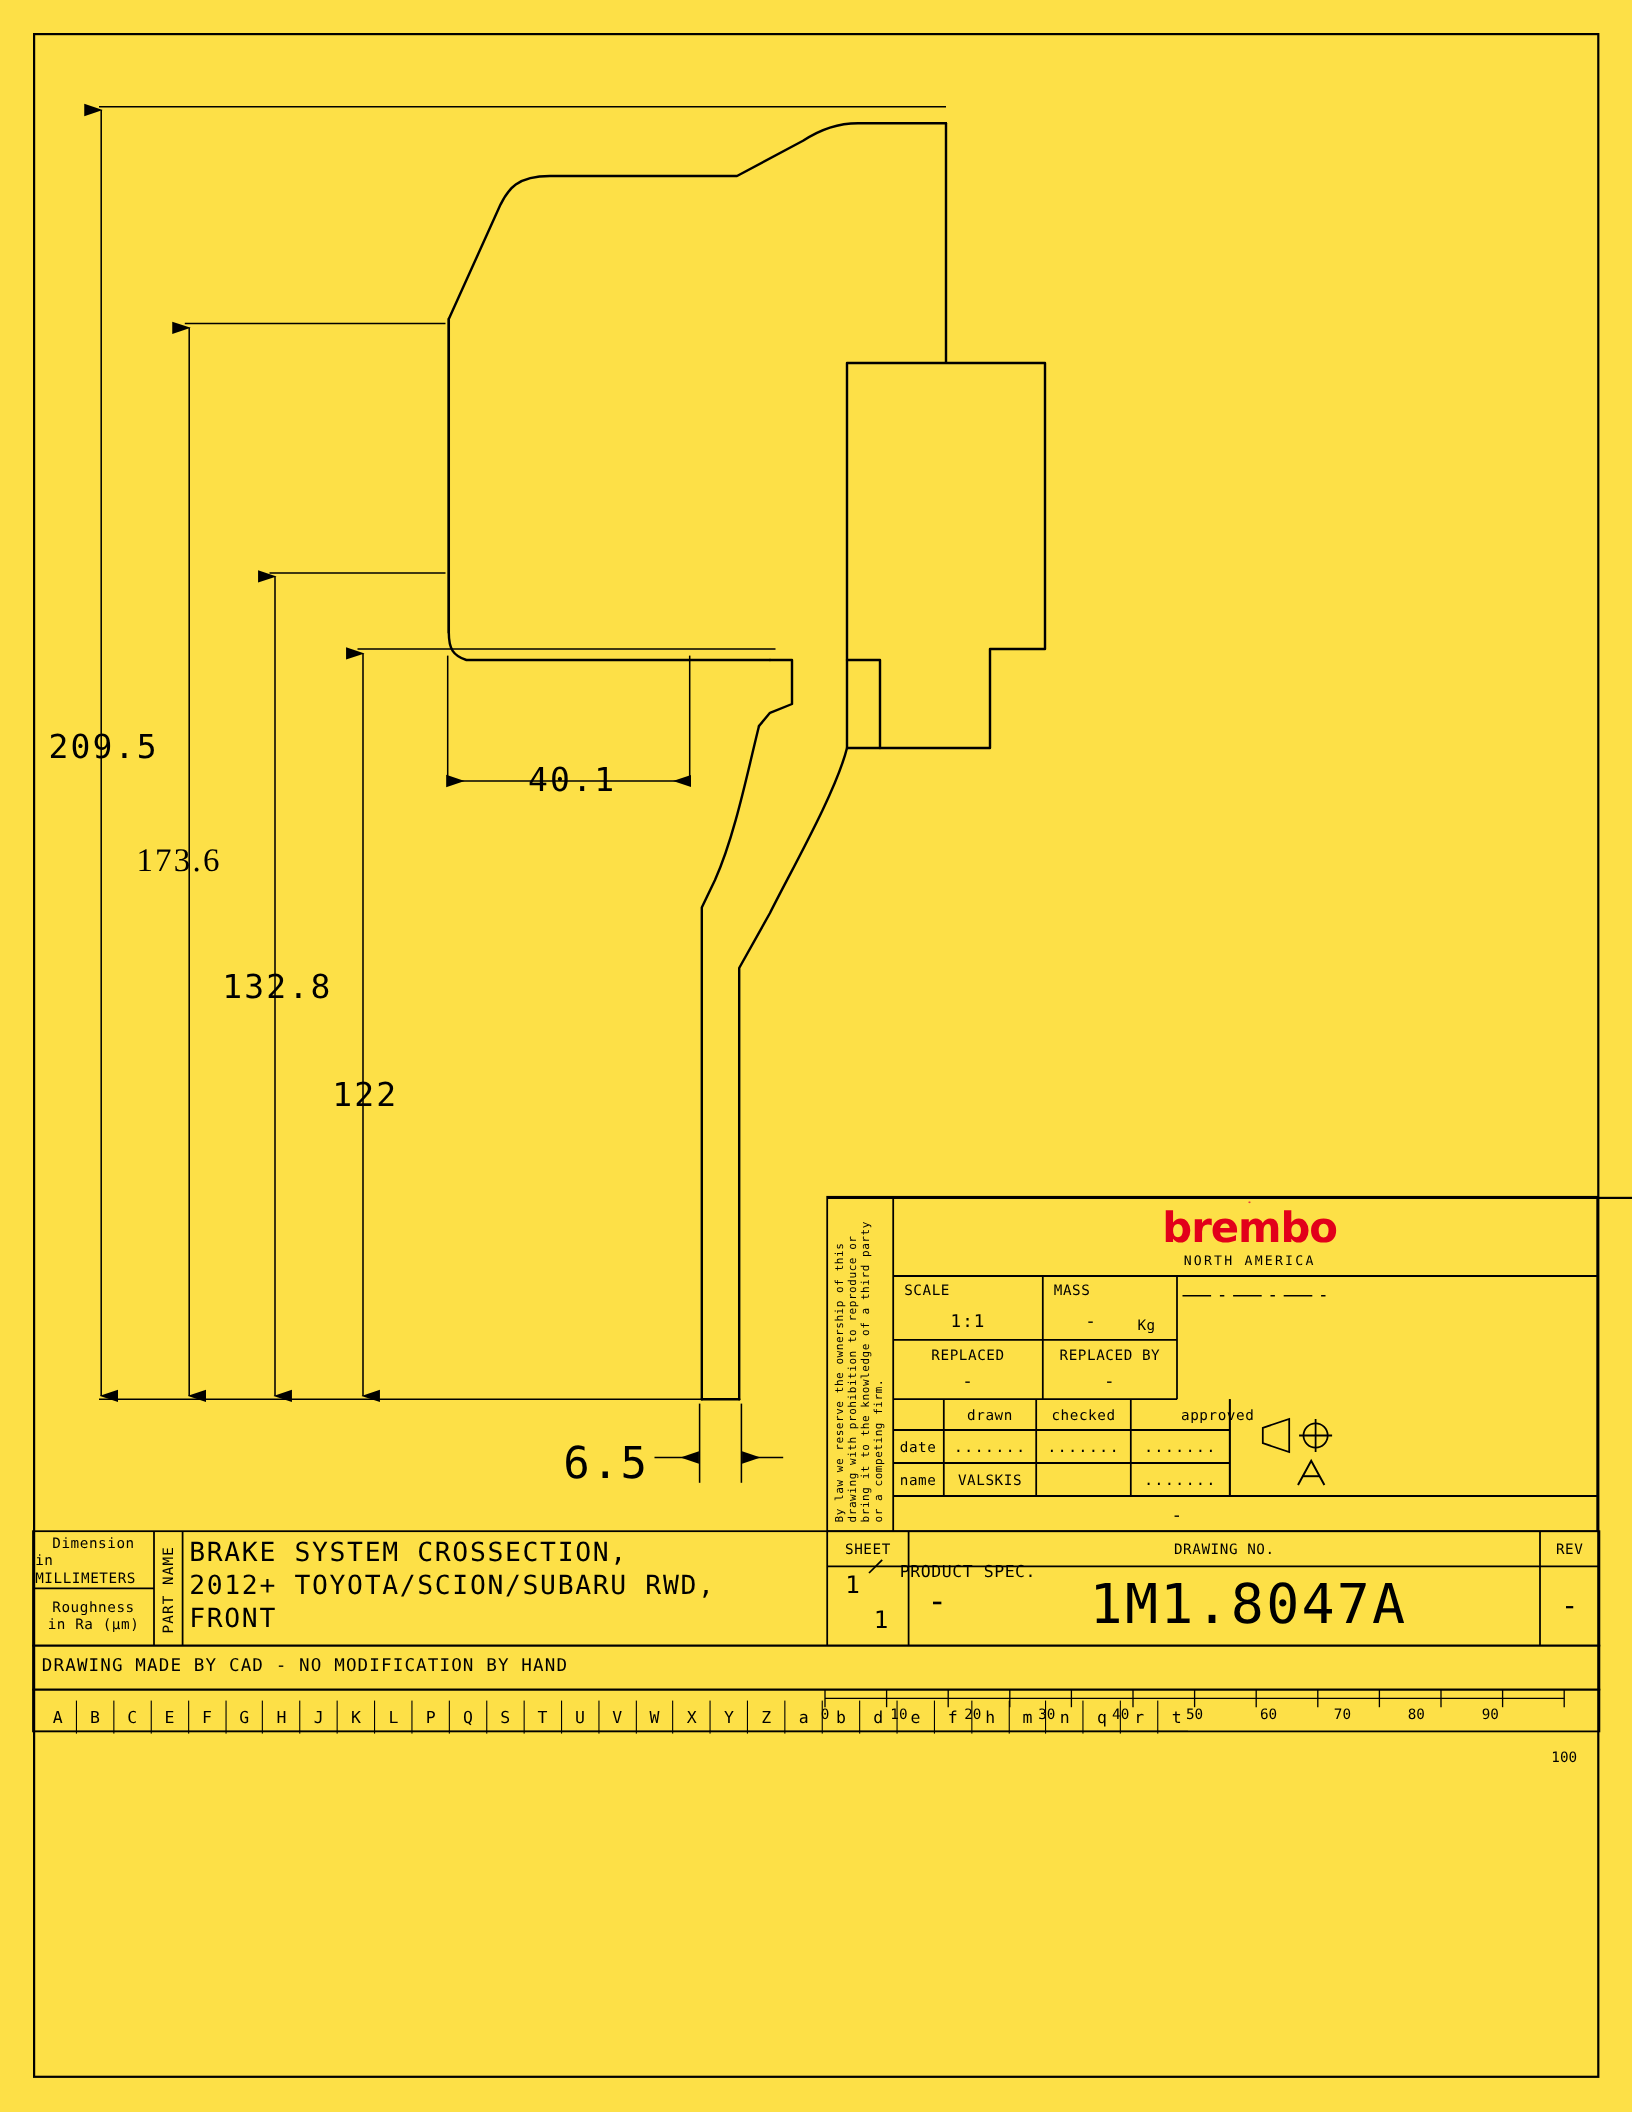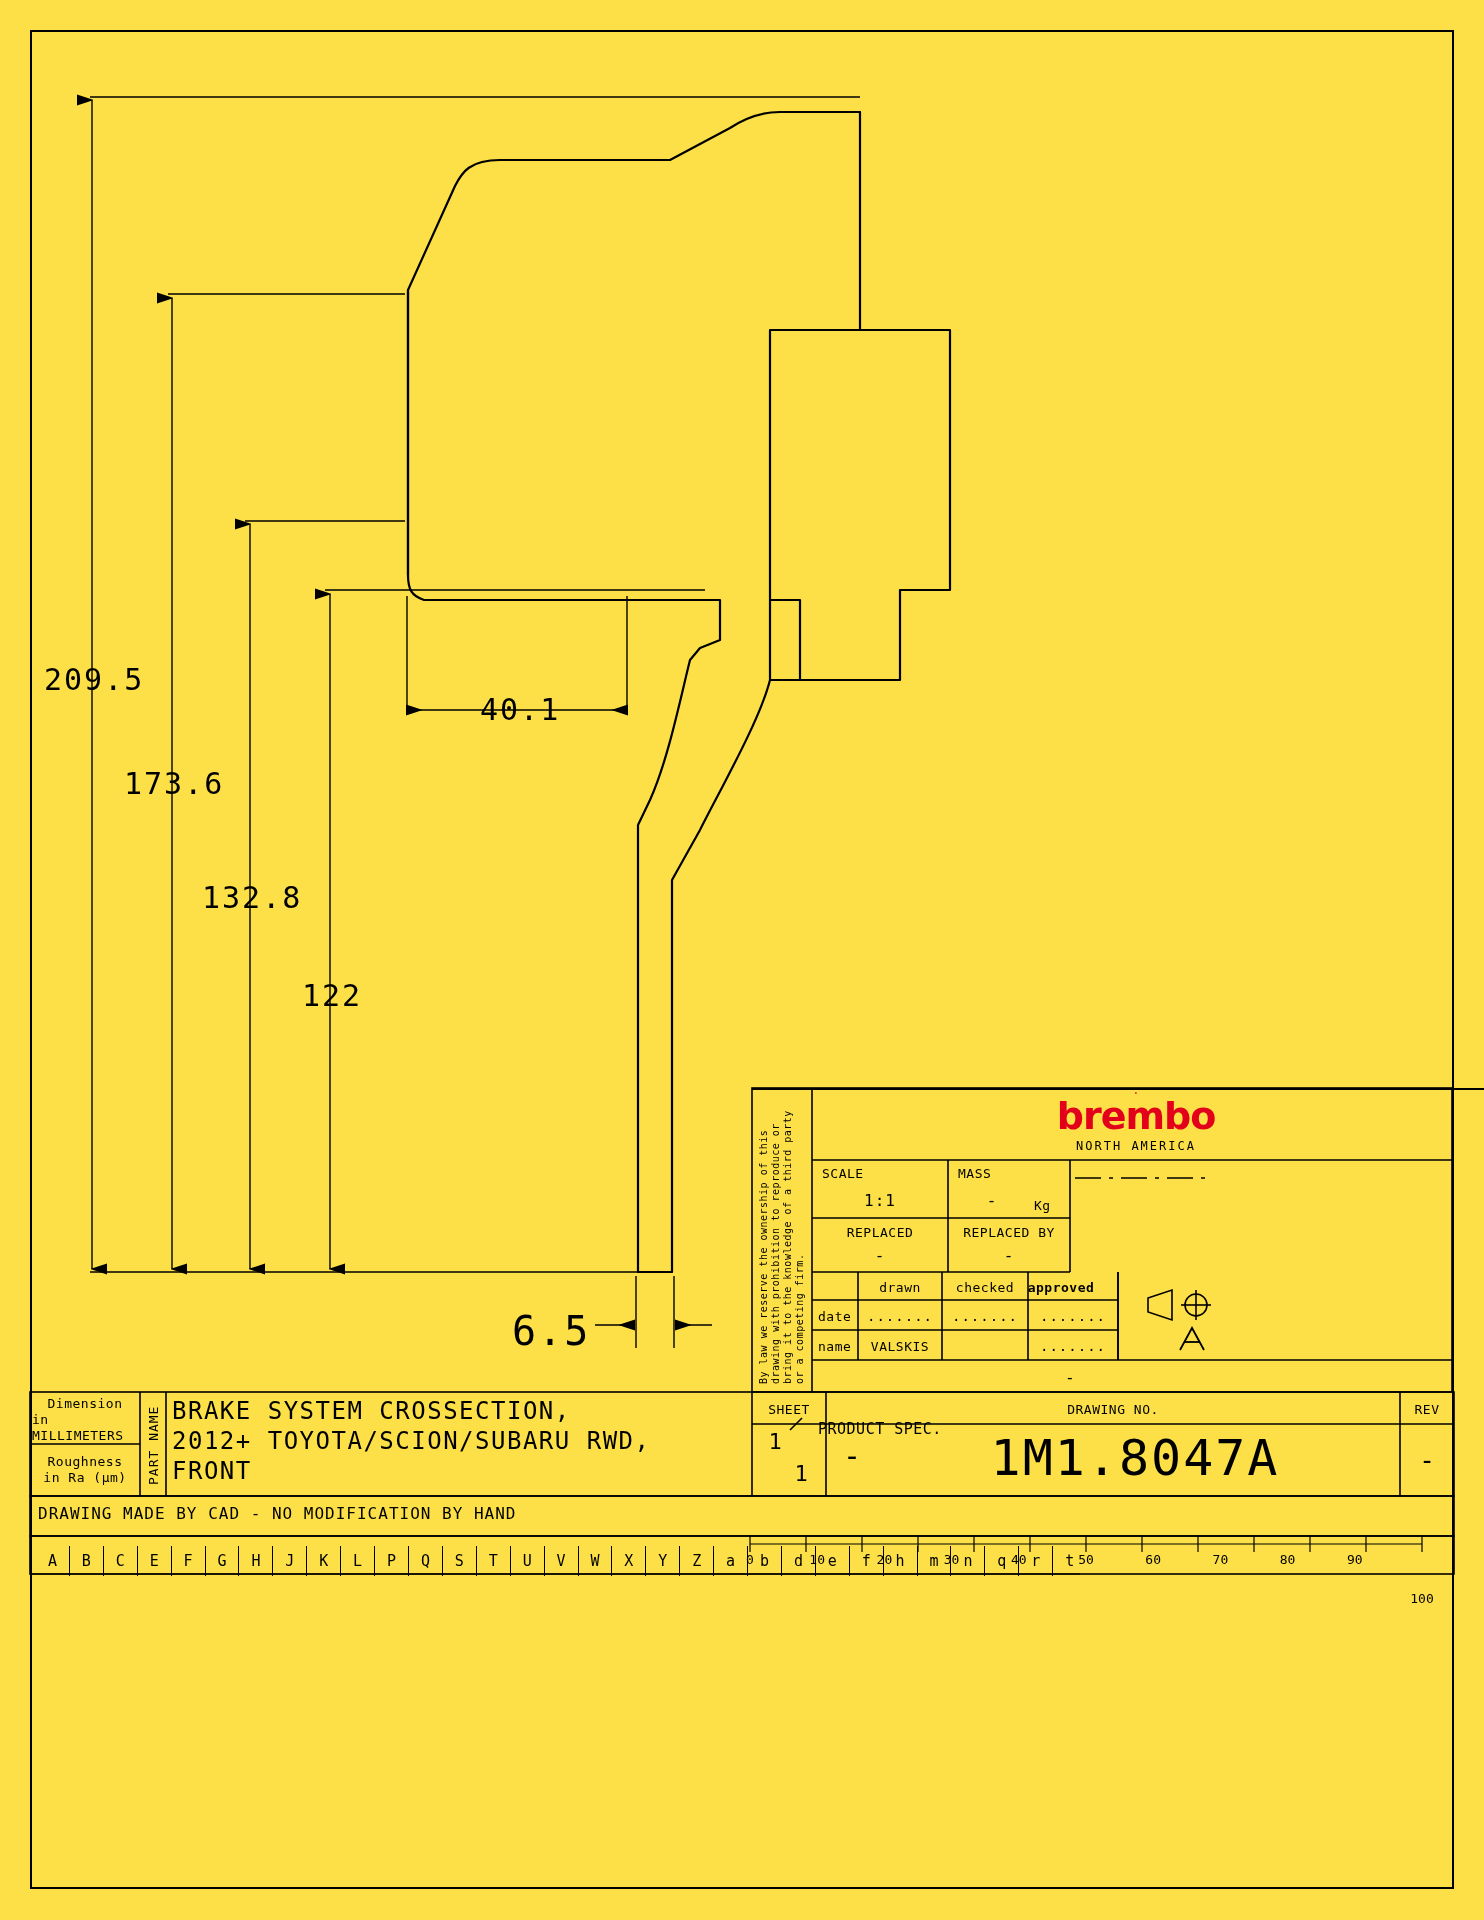--- a/index.html
+++ b/index.html
@@ -209,21 +209,21 @@
       <line x1="636" y1="1276" x2="636" y2="1348"></line>
       <line x1="674" y1="1276" x2="674" y2="1348"></line>
 
       <g stroke-dasharray="26 8 4 8">
         <line x1="1075" y1="1178" x2="1205" y2="1178"></line>
       </g>
     </g>
   </svg>
 
   <div class="dimtext" style="left:44px; top:662px; font-size:30px;">209.5</div>
-  <div class="dimtext" style="left:124px; top:766px; font-size:30px;">173.6</div>
+  <div class="dimtext" style="left:124px; top:766px; font-size:30px;font-family:Liberation Serif, serif;">173.6</div>
   <div class="dimtext" style="left:202px; top:880px; font-size:30px;">132.8</div>
   <div class="dimtext" style="left:302px; top:978px; font-size:30px;">122</div>
   <div class="dimtext" style="left:480px; top:692px; font-size:30px;">40.1</div>
   <div class="dimtext" style="left:512px; top:1308px; font-size:40px;">6.5</div>
 
   <div class="tb" style="left:752px; top:1088px; width:1164px; height:0;"></div>
 
   <svg class="drawing" viewBox="0 0 1484 1920">
     <g stroke="#000" stroke-width="1.6" fill="none">
 
@@ -319,21 +319,21 @@
   <div class="tb-cell left-txt lbl-sm" style="left:1034px; top:1196px; width:40px; height:18px;">Kg</div>
 
   <div class="tb-cell center-txt lbl-sm" style="left:818px; top:1222px; width:124px; height:20px;">REPLACED</div>
   <div class="tb-cell center-txt val-md" style="left:818px; top:1242px; width:124px; height:26px;">-</div>
 
   <div class="tb-cell center-txt lbl-sm" style="left:950px; top:1222px; width:118px; height:20px;">REPLACED BY</div>
   <div class="tb-cell center-txt val-md" style="left:950px; top:1242px; width:118px; height:26px;">-</div>
 
   <div class="tb-cell center-txt lbl-sm" style="left:860px; top:1276px; width:80px; height:22px;">drawn</div>
   <div class="tb-cell center-txt lbl-sm" style="left:944px; top:1276px; width:82px; height:22px;">checked</div>
-  <div class="tb-cell center-txt lbl-sm" style="left:1028px; top:1276px; width:66px; height:22px;font-weight:bold;">approved</div>
+  <div class="tb-cell center-txt lbl-sm" style="left:1074px; top:1276px; width:66px; height:22px;">approved</div>
 
   <div class="tb-cell left-txt lbl-sm" style="left:818px; top:1304px; width:44px; height:24px;">date</div>
   <div class="tb-cell center-txt dots" style="left:860px; top:1304px; width:80px; height:24px;">.......</div>
   <div class="tb-cell center-txt dots" style="left:944px; top:1304px; width:82px; height:24px;">.......</div>
   <div class="tb-cell center-txt dots" style="left:1030px; top:1304px; width:86px; height:24px;">.......</div>
 
   <div class="tb-cell left-txt lbl-sm" style="left:818px; top:1334px; width:44px; height:24px;">name</div>
   <div class="tb-cell center-txt lbl-sm" style="left:858px; top:1334px; width:84px; height:24px;">VALSKIS</div>
   <div class="tb-cell center-txt dots" style="left:944px; top:1334px; width:82px; height:24px;"></div>
   <div class="tb-cell center-txt dots" style="left:1030px; top:1334px; width:86px; height:24px;">.......</div>

